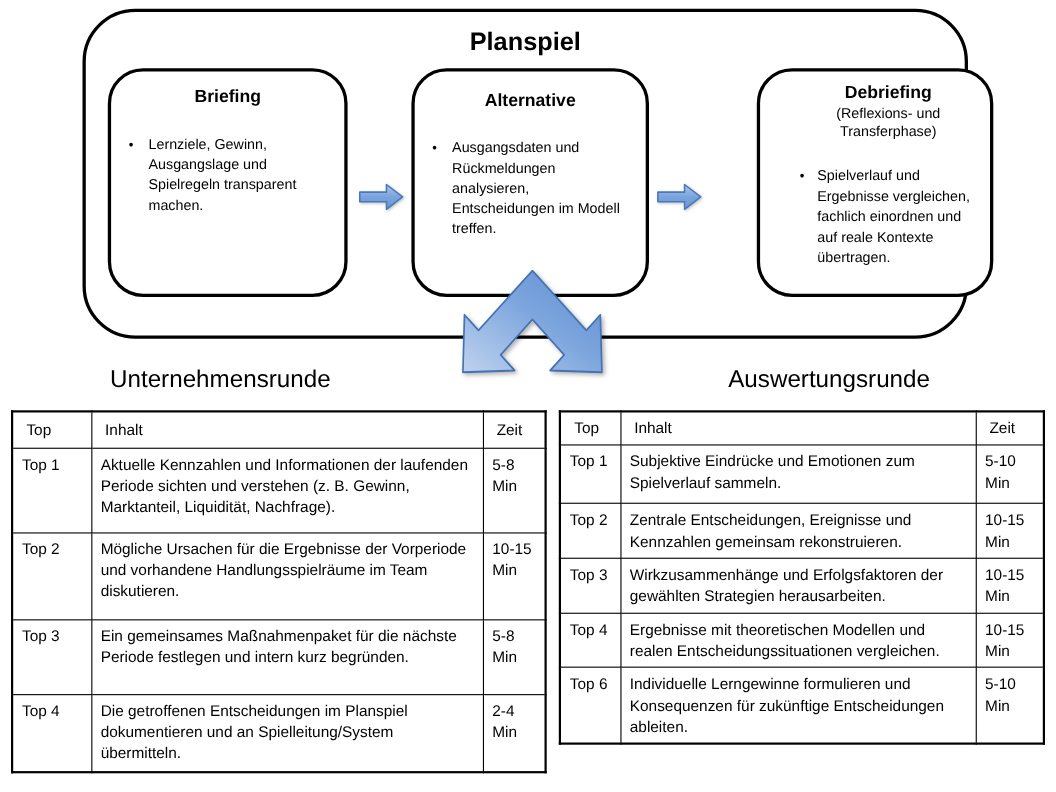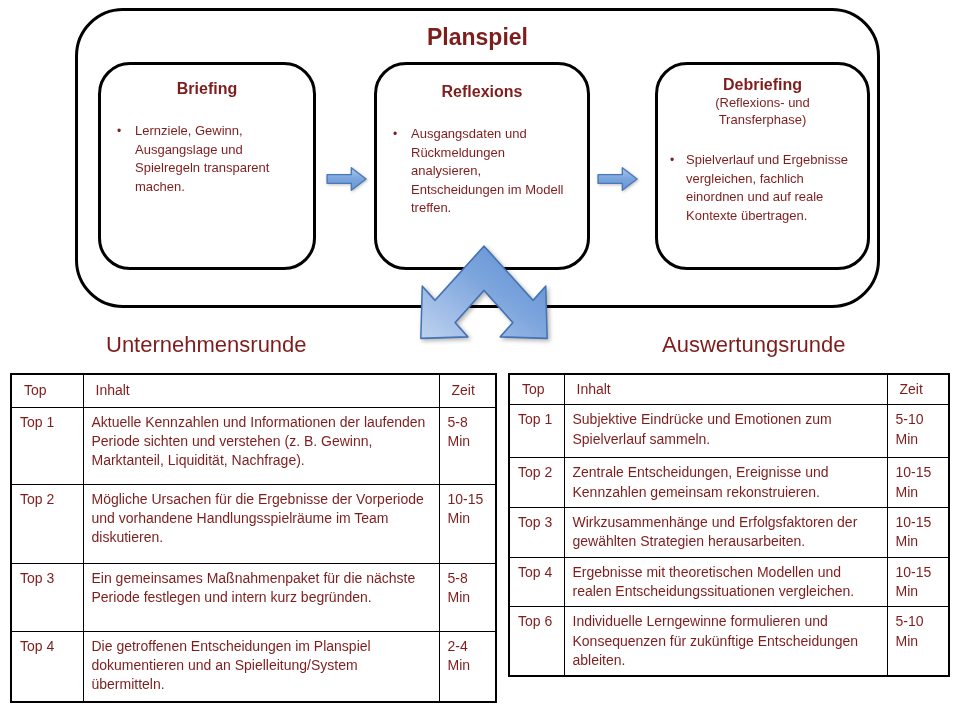--- a/index.html
+++ b/index.html
@@ -1,36 +1,36 @@
 <!DOCTYPE html>
 <html><head>
 <meta charset="utf-8">
 <style>
   html,body{margin:0;padding:0;background:#fff;}
   .slide{
     position:relative; width:960px; height:720px; background:#ffffff;
-    font-family:"Liberation Sans", sans-serif; color:#7f1d1d; overflow:hidden;
+    font-family:"Liberation Sans", sans-serif; color:#000000; overflow:hidden;
   }
   
   .frame{
     position:absolute; left:75px; top:8px; width:805px; height:300px;
     border:3px solid #000; border-radius:48px; box-sizing:border-box; background:transparent;
   }
   .frame-title{
     position:absolute; left:0; right:0; top:13px; text-align:center;
     font-size:23px; font-weight:bold;
   }
   
   .phase-box{
     position:absolute; top:62px; height:208px; box-sizing:border-box;
     border:3px solid #000; border-radius:32px; background:#fff;
   }
   .box-1{left:98px;  width:218px;}
   .box-2{left:374px; width:216px;}
-  .box-3{left:655px; width:215px;}
+  .box-3{left:688px; width:215px;padding-left:24px;}
   .phase-title{text-align:center; font-size:16px; font-weight:bold; line-height:1.15;}
   .box-1 .phase-title{margin-top:15px;}
   .box-2 .phase-title{margin-top:18px;}
   .box-3 .phase-title{margin-top:11px;}
   .phase-subtitle{text-align:center; font-size:13px; line-height:1.3; padding:1px 22px 0 22px;}
   .phase-bullet{display:flex; font-size:13px; line-height:1.42; padding:0 14px 0 16px;}
   .box-1 .phase-bullet{margin-top:24px;}
   .box-2 .phase-bullet{margin-top:24px;}
   .box-3 .phase-bullet{margin-top:22px; padding:0 6px 0 12px;}
   .bullet-glyph{width:18px; flex:0 0 18px; font-size:12px; padding-top:1px;}
@@ -38,21 +38,21 @@
   
   .flow-arrow{position:absolute; width:44px; height:26px; filter:drop-shadow(1px 1.5px 1.5px rgba(0,0,0,0.25));}
   .arrow-1{left:325px; top:166px;}
   .arrow-2{left:596px; top:166px;}
   .split-arrow{
     position:absolute; left:408px; top:245px; width:152px; height:95px; z-index:5;
     filter:drop-shadow(2px 2px 2px rgba(0,0,0,0.3));
   }
   
   .section-heading{position:absolute; top:332px; font-size:22px; white-space:nowrap;}
-  .heading-left{left:106px;}
+  .heading-left{left:100px;}
   .heading-right{left:662px;}
   
   table.agenda{
     position:absolute; border-collapse:collapse; table-layout:fixed;
     border:2px solid #000; font-size:14px; line-height:1.38; background:#fff;
   }
   table.agenda th, table.agenda td{
     border:1.5px solid #000; padding:5px 8px; text-align:left; overflow:hidden;
   }
   table.agenda th{font-weight:normal; vertical-align:middle;padding-left:12px;}
@@ -100,21 +100,21 @@
 
   <div class="phase-box box-1">
     <div class="phase-title">Briefing</div>
     <div class="phase-bullet">
       <span class="bullet-glyph">•</span>
       <span class="bullet-text">Lernziele, Gewinn, Ausgangslage und Spielregeln transparent machen.</span>
     </div>
   </div>
 
   <div class="phase-box box-2">
-    <div class="phase-title">Reflexions</div>
+    <div class="phase-title">Alternative</div>
     <div class="phase-bullet">
       <span class="bullet-glyph">•</span>
       <span class="bullet-text">Ausgangsdaten und Rückmeldungen analysieren, Entscheidungen im Modell treffen.</span>
     </div>
   </div>
 
   <div class="phase-box box-3">
     <div class="phase-title">Debriefing</div>
     <div class="phase-subtitle">(Reflexions- und Transferphase)</div>
     <div class="phase-bullet">

